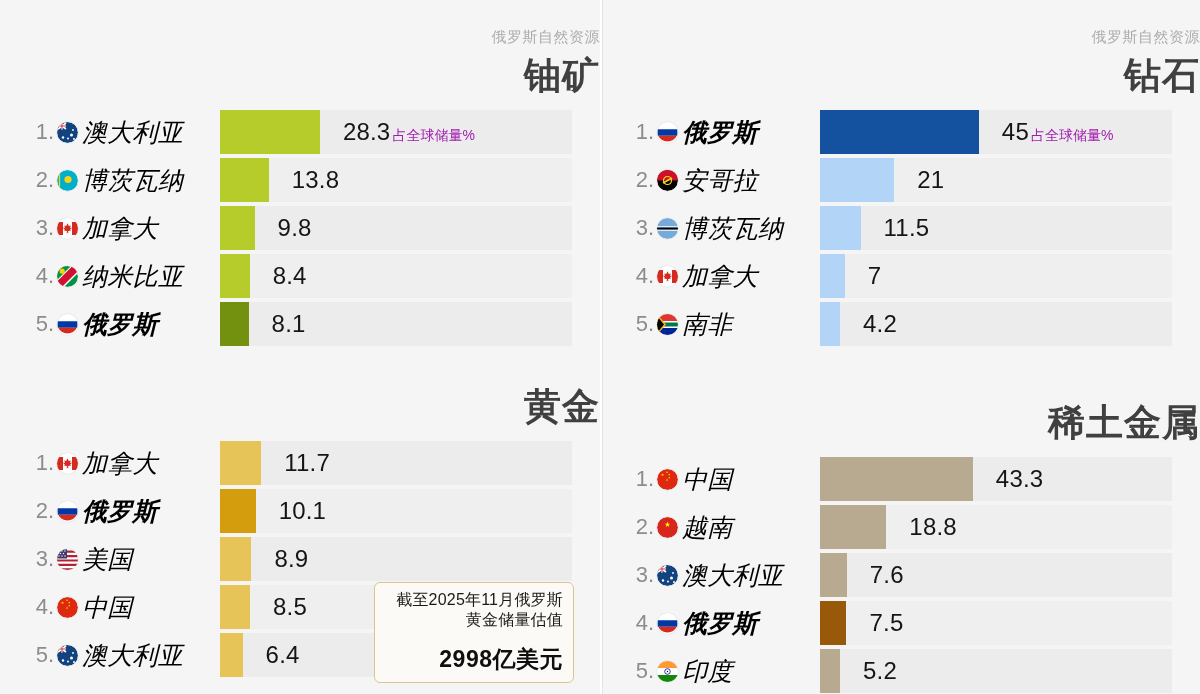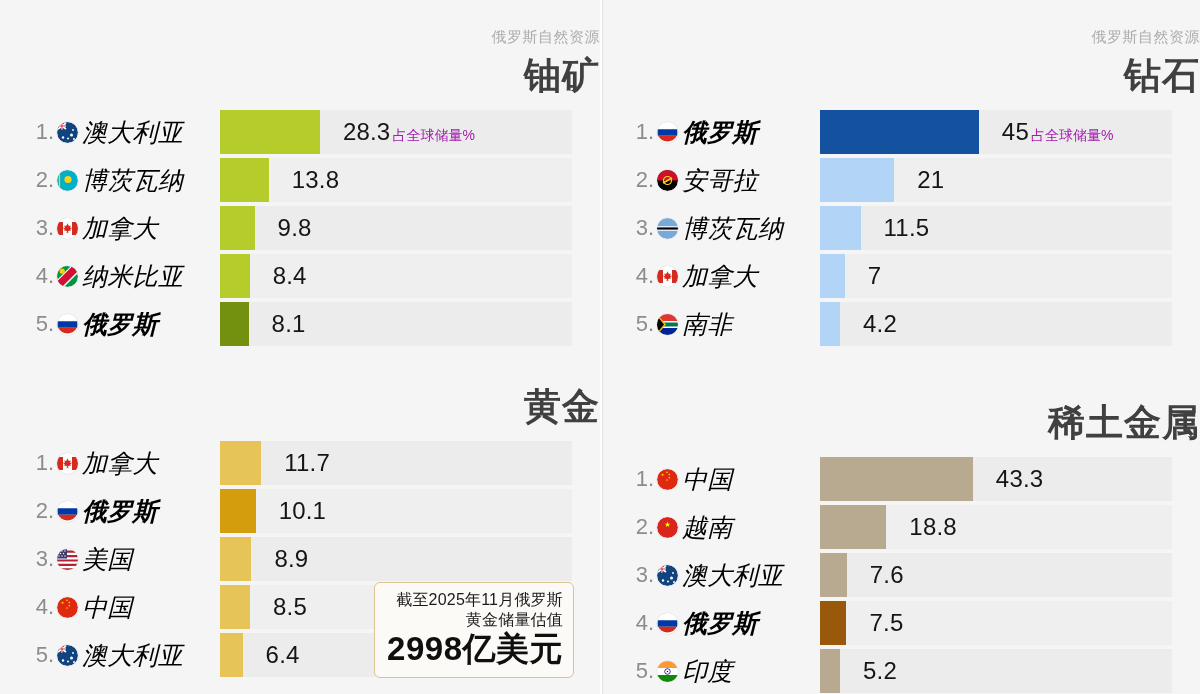--- a/index.html
+++ b/index.html
@@ -201,25 +201,25 @@
     line-height: 1.22;
   }
 
   .callout .co-text {
     font-size: 16px;
     color: #1a1a1a;
     letter-spacing: 0.2px;
   }
 
   .callout .co-big {
-    font-size: 33px;
+    font-size: 23px;
     font-weight: 700;
     color: #0f0f0f;
     letter-spacing: 0.5px;
-    margin-top: 2px;
+    margin-top: 18px;
     line-height: 1.12;
   }
 </style>
 </head>
 <body>
 
 <div id="board">
 
   <div class="column left">
 

